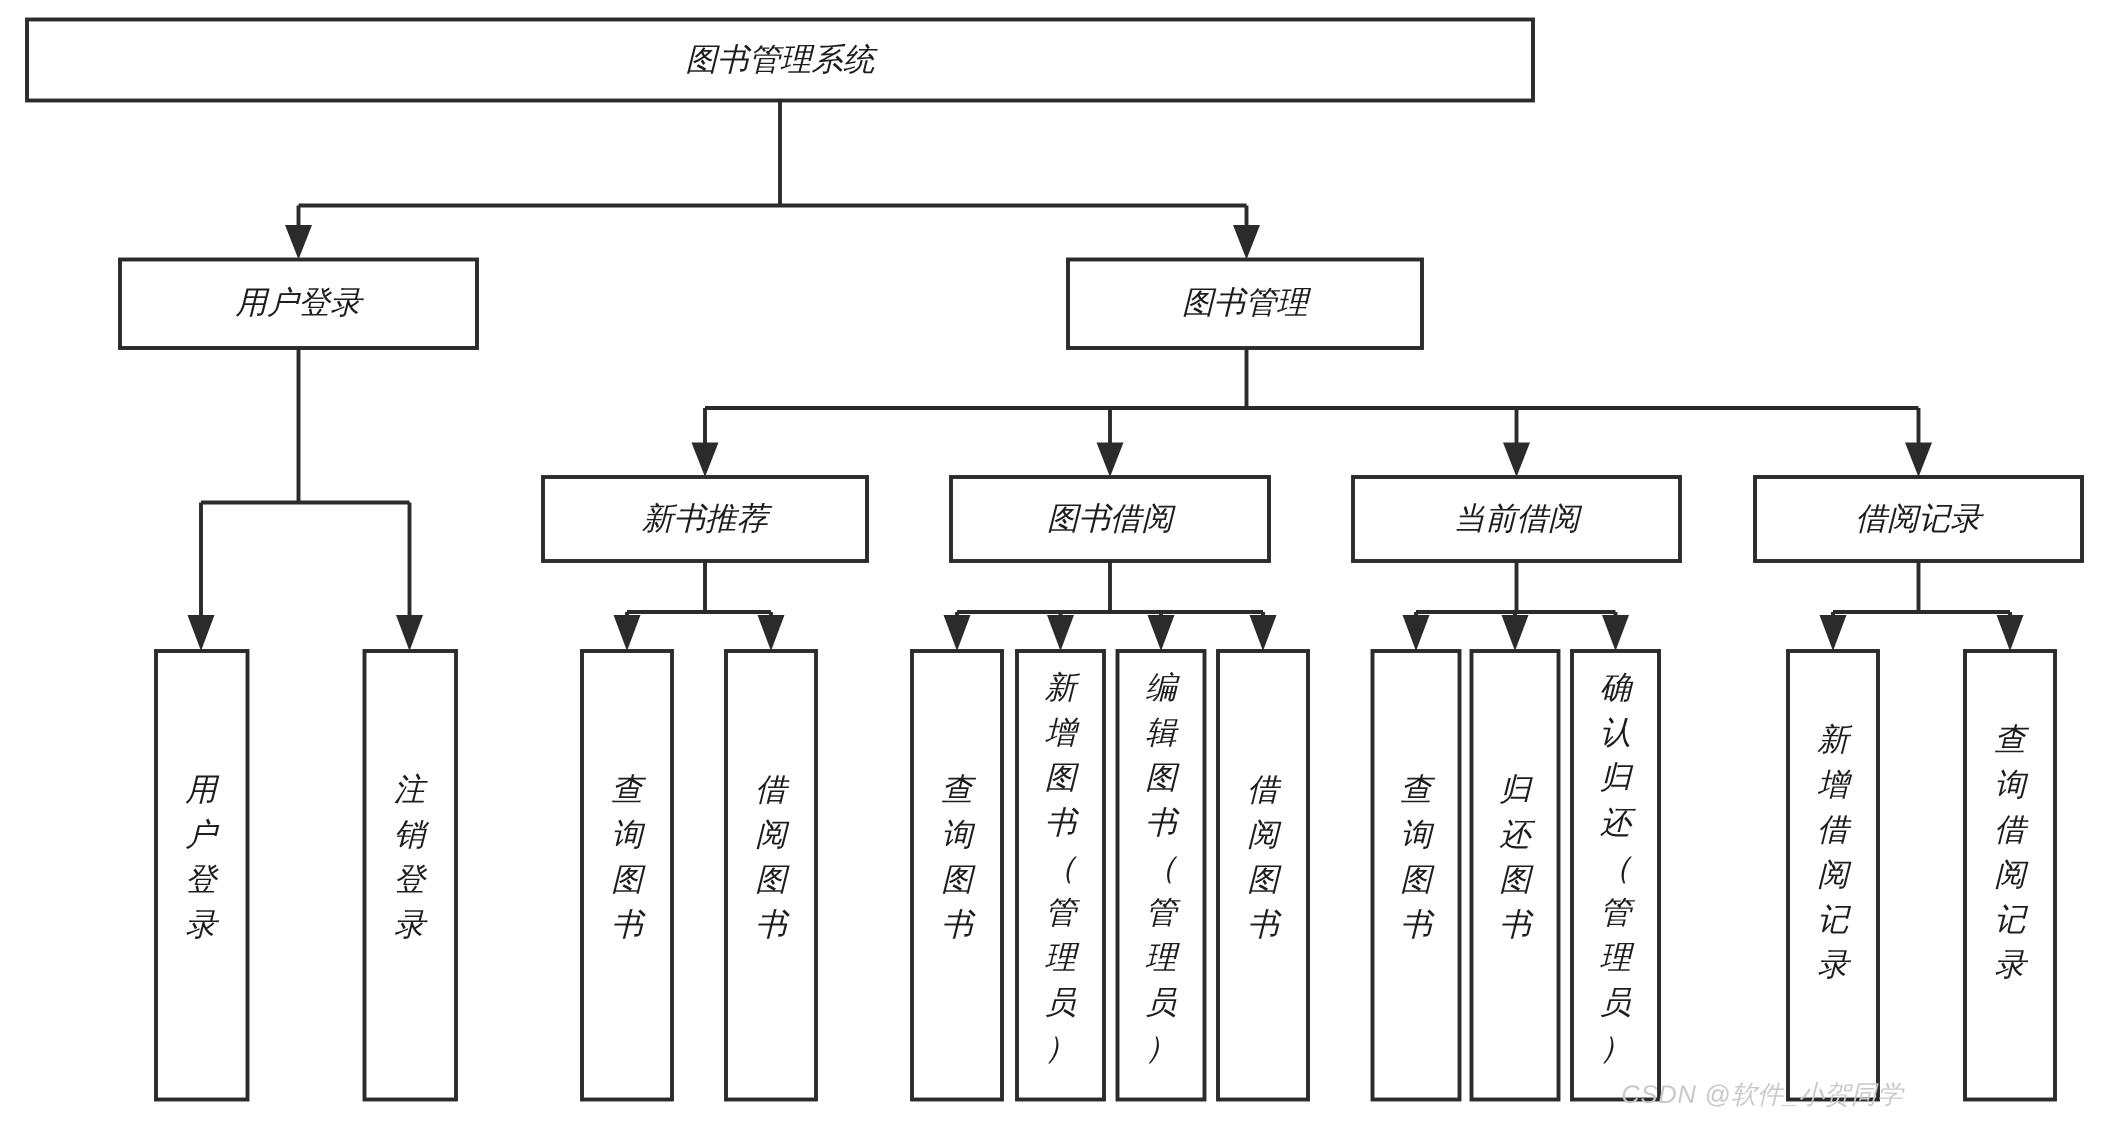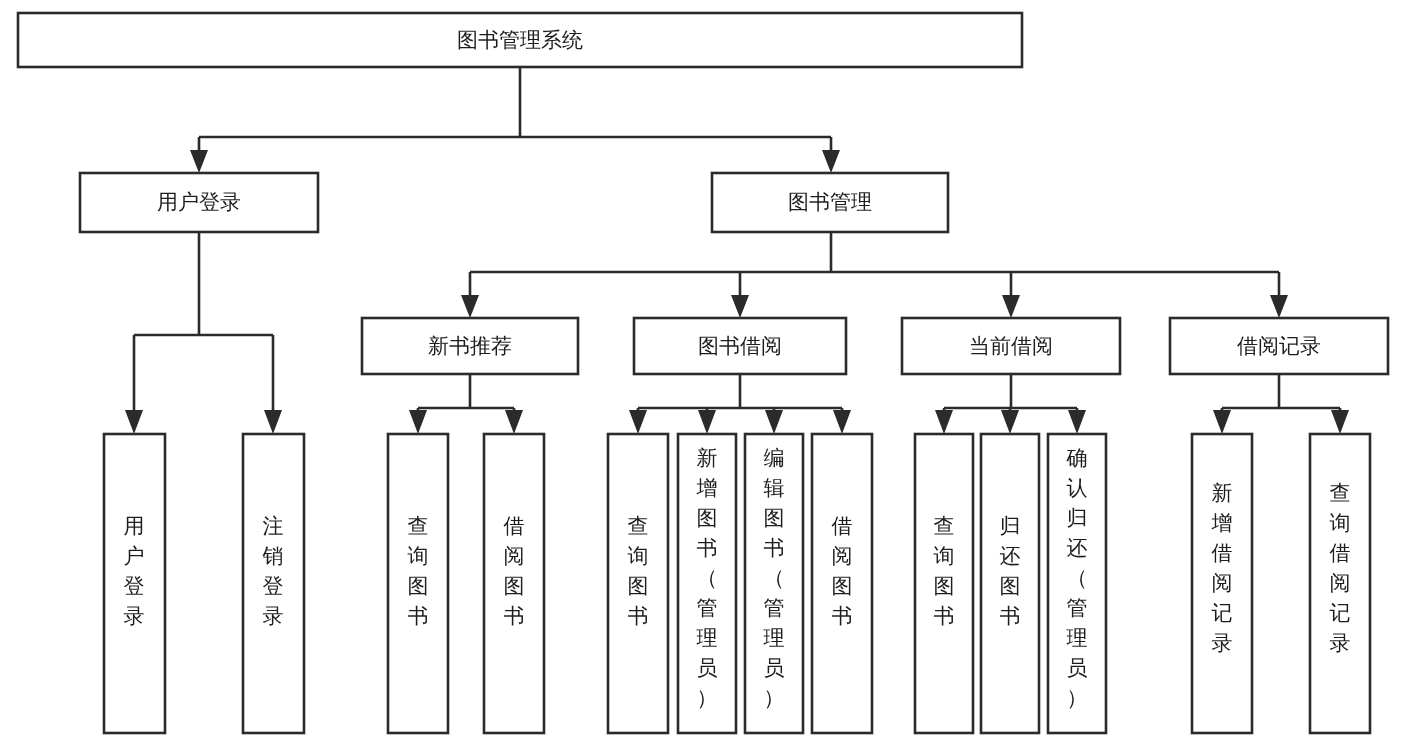--- a/index.html
+++ b/index.html
@@ -10,20 +10,21 @@
   body {
     width: 1405px;
     height: 747px;
     font-family: "Liberation Sans", "DejaVu Sans", sans-serif;
     overflow: hidden;
   }
   #diagram-root {
     position: relative;
     width: 1277px;
     height: 747px;
+    font-style: italic;
   }
   svg.diagram-svg {
     position: absolute;
     top: 0;
     left: 0;
     width: 1405px;
     height: 747px;
   }
   .node-box {
     fill: #ffffff;
@@ -217,13 +218,14 @@
       <rect class="node-box" x="1192" y="434" width="60" height="299"></rect>
       <text class="node-label-v" x="1222" y="500"><tspan x="1222" y="500">新</tspan><tspan x="1222" y="530">增</tspan><tspan x="1222" y="560">借</tspan><tspan x="1222" y="590">阅</tspan><tspan x="1222" y="620">记</tspan><tspan x="1222" y="650">录</tspan></text>
     </g>
     <g>
       <rect class="node-box" x="1310" y="434" width="60" height="299"></rect>
       <text class="node-label-v" x="1340" y="500"><tspan x="1340" y="500">查</tspan><tspan x="1340" y="530">询</tspan><tspan x="1340" y="560">借</tspan><tspan x="1340" y="590">阅</tspan><tspan x="1340" y="620">记</tspan><tspan x="1340" y="650">录</tspan></text>
     </g>
 
   </svg>
 
+  <div class="watermark">CSDN @软件_小贺同学</div>
 </div>
 
 </body></html>

